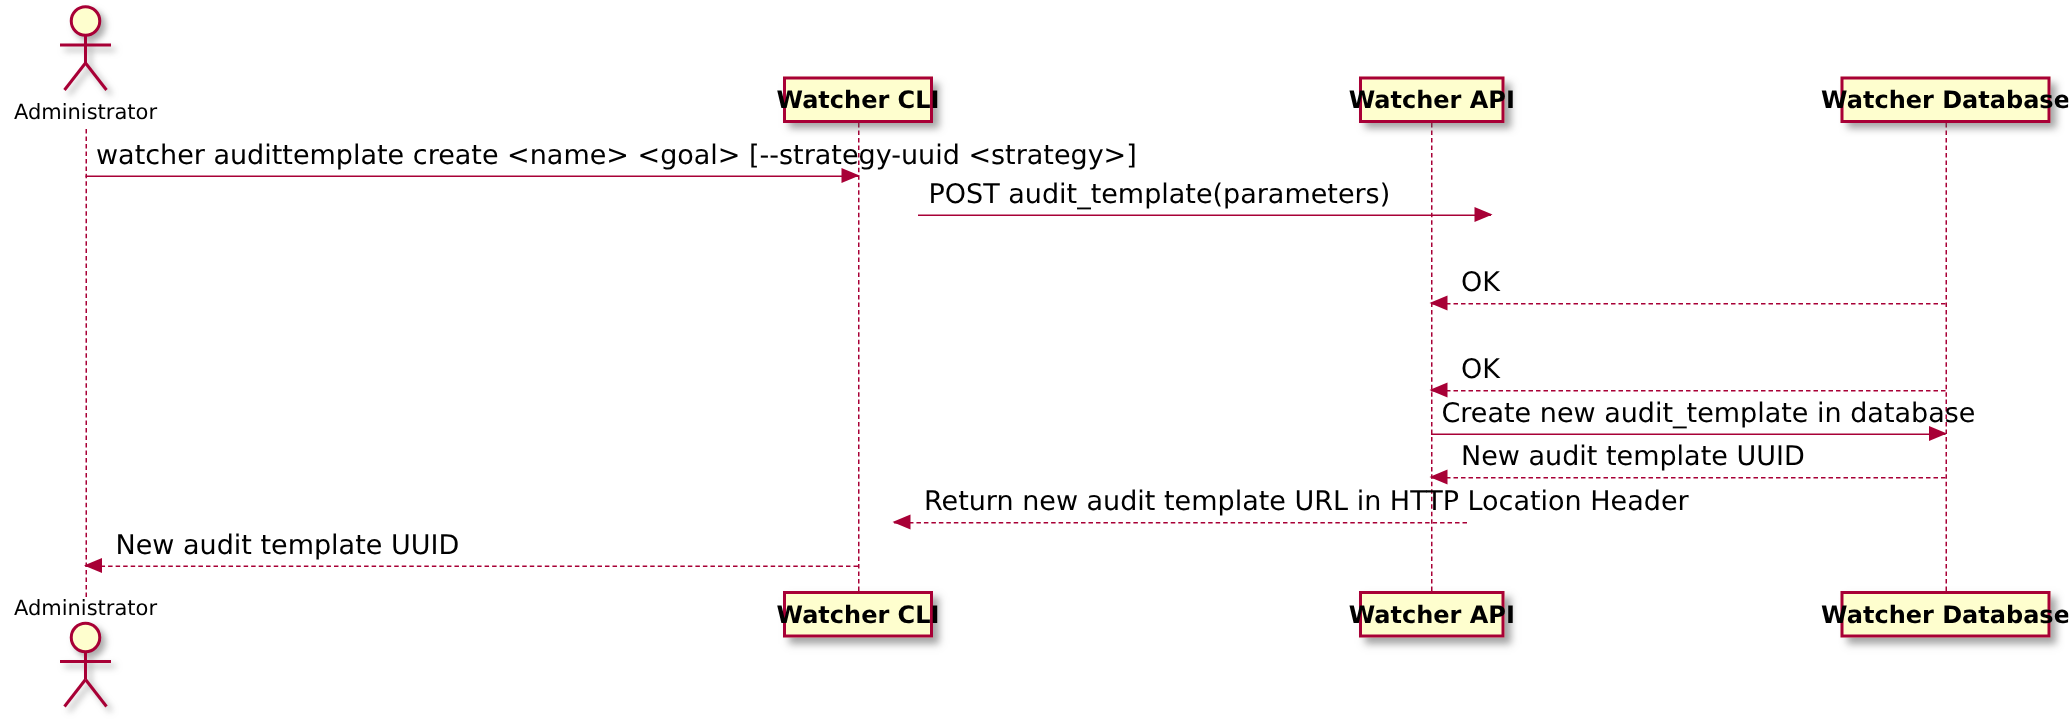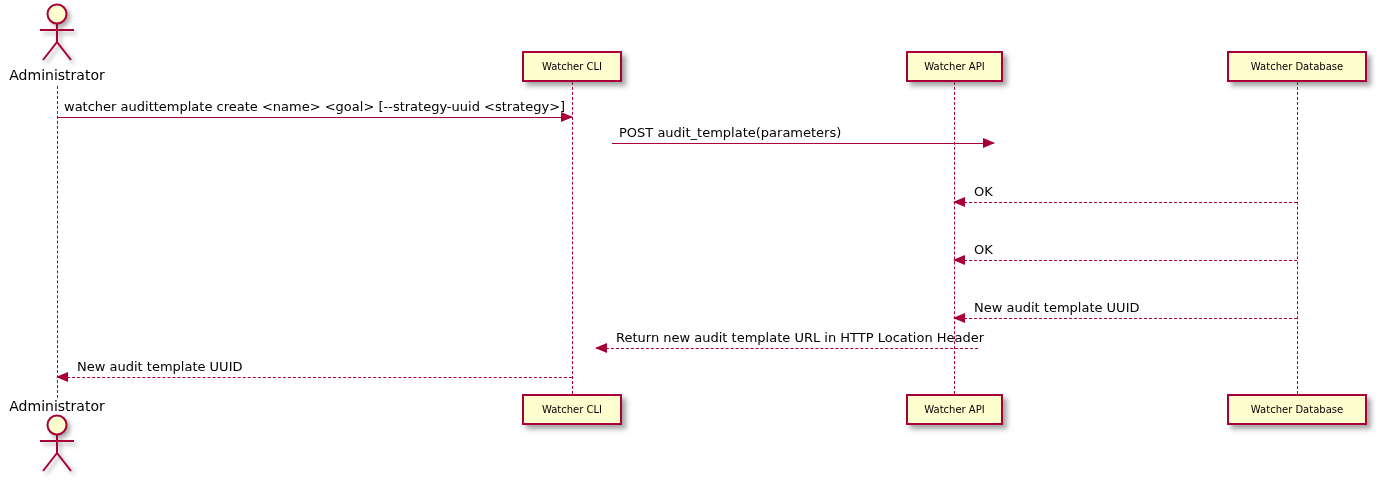--- a/index.html
+++ b/index.html
@@ -26,22 +26,23 @@
   }
   .pbox {
     position: absolute;
     height: 31px;
     background: var(--fill);
     border: 2px solid var(--stroke);
     box-shadow: 4px 4px 5px rgba(90,90,90,0.55);
     display: flex;
     align-items: center;
     justify-content: center;
-    font-size: 10px;
+    font-size: 16px;
     white-space: nowrap;
+    font-weight: bold;
   }
   .actor-label {
     position: absolute;
     transform: translateX(-50%);
     font-size: 14px;
     white-space: nowrap;
   }
   .actor-figure {
     position: absolute;
     filter: drop-shadow(3px 3px 2px rgba(90,90,90,0.5));
@@ -49,21 +50,21 @@
   .msg {
     position: absolute;
     height: 17px;
     border-bottom: 1px solid var(--stroke);
   }
   .msg.dashed { border-bottom-style: dashed; }
   .msg .lbl {
     position: absolute;
     bottom: 3px;
     left: 7px;
-    font-size: 13px;
+    font-size: 18px;
     white-space: nowrap;
   }
   .msg.to-left .lbl { left: 20px; }
   .ah {
     position: absolute;
     width: 0; height: 0;
     bottom: -5px;
     border-top: 5px solid transparent;
     border-bottom: 5px solid transparent;
   }
@@ -115,20 +116,24 @@
     <span class="lbl">OK</span>
     <span class="ah left"></span>
   </div>
 
 
   <div class="msg dashed to-left" style="left:954px; top:244px; width:343px;">
     <span class="lbl">OK</span>
     <span class="ah left"></span>
   </div>
 
+  <div class="msg" style="left:954px; top:273px; width:343px;">
+    <span class="lbl">Create new audit_template in database</span>
+    <span class="ah right"></span>
+  </div>
 
   <div class="msg dashed to-left" style="left:954px; top:302px; width:343px;">
     <span class="lbl">New audit template UUID</span>
     <span class="ah left"></span>
   </div>
 
   <div class="msg dashed to-left" style="left:572px; top:332px; width:382px;margin-left:24px;">
     <span class="lbl">Return new audit template URL in HTTP Location Header</span>
     <span class="ah left"></span>
   </div>

